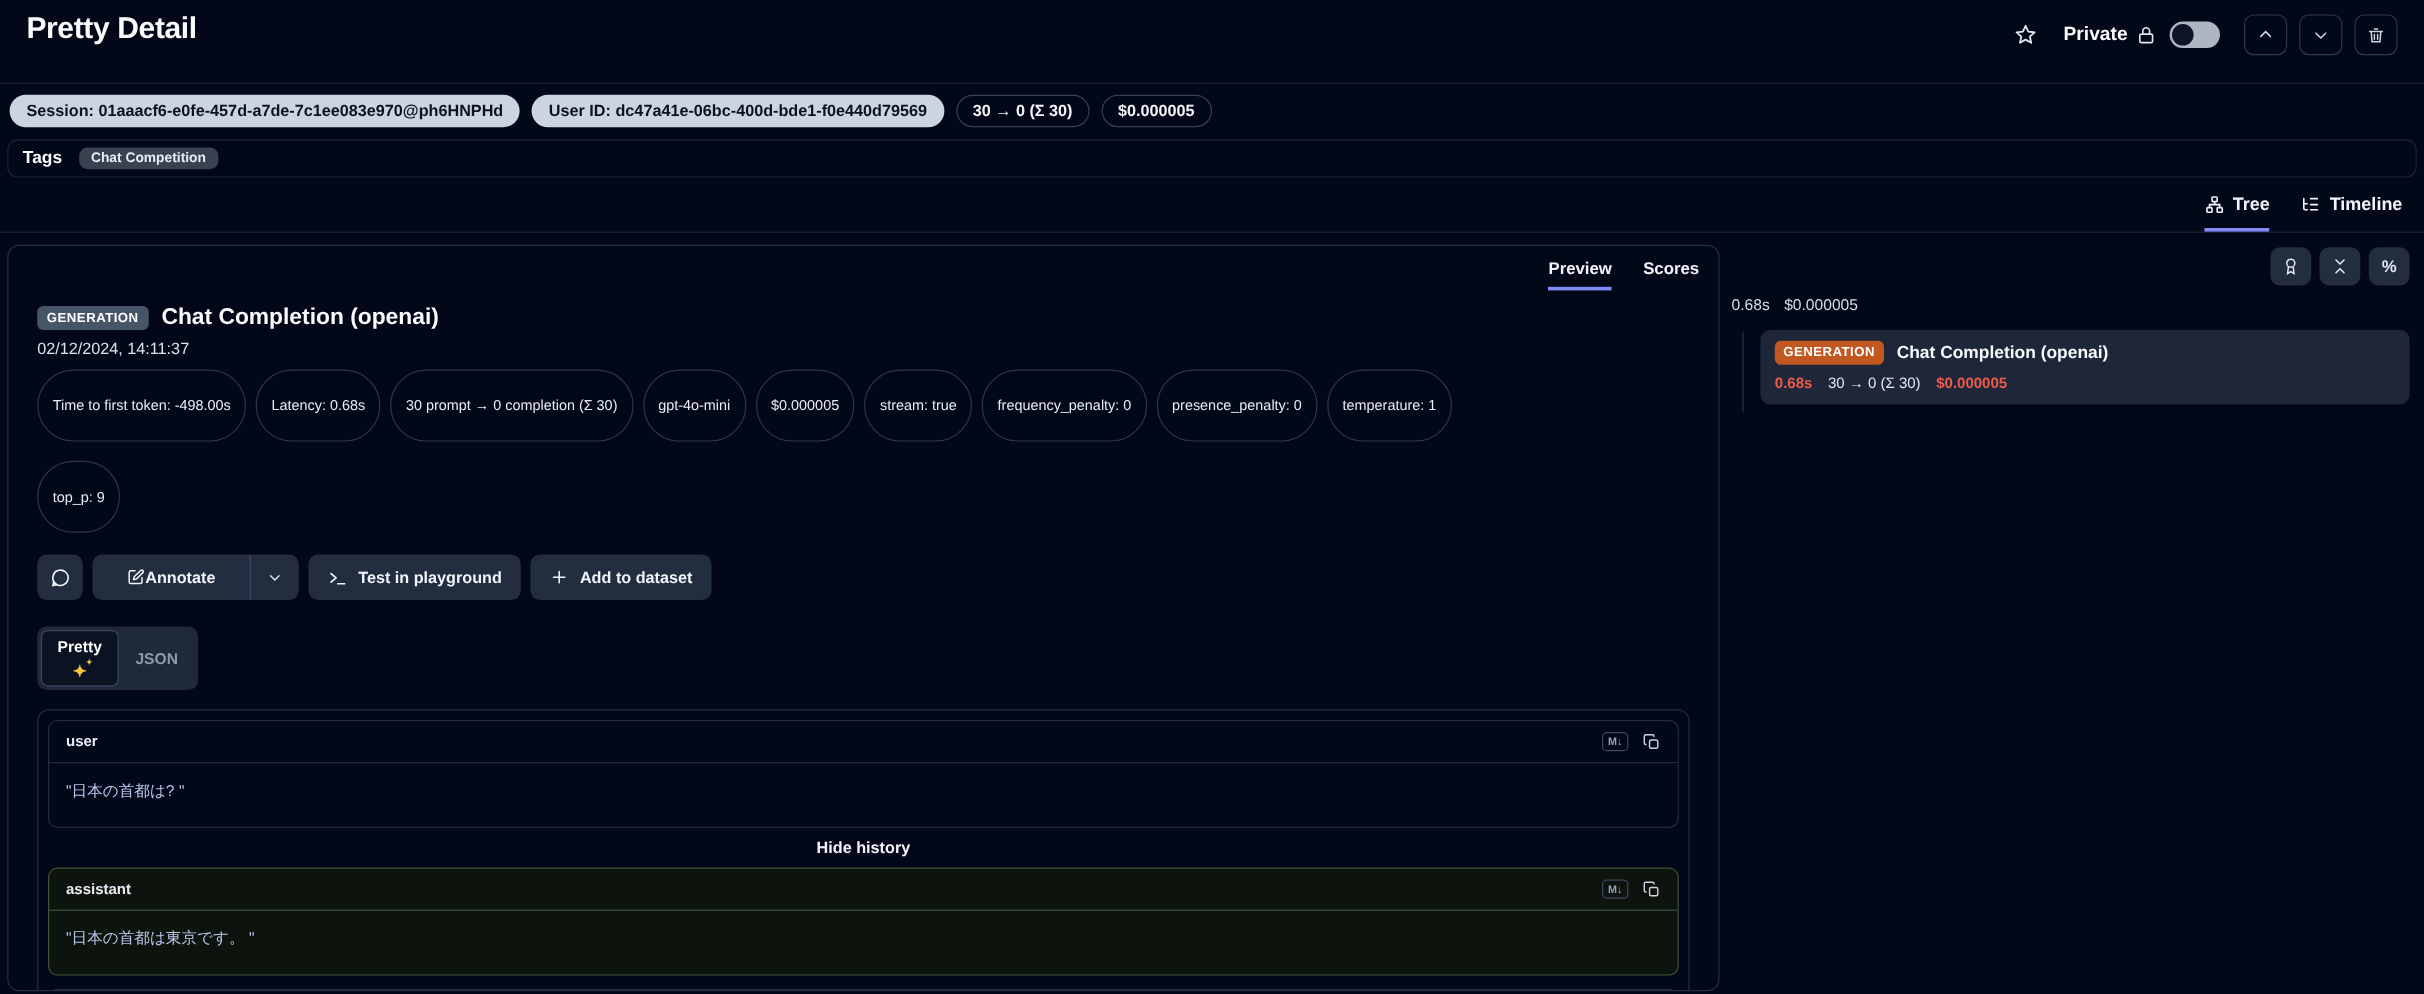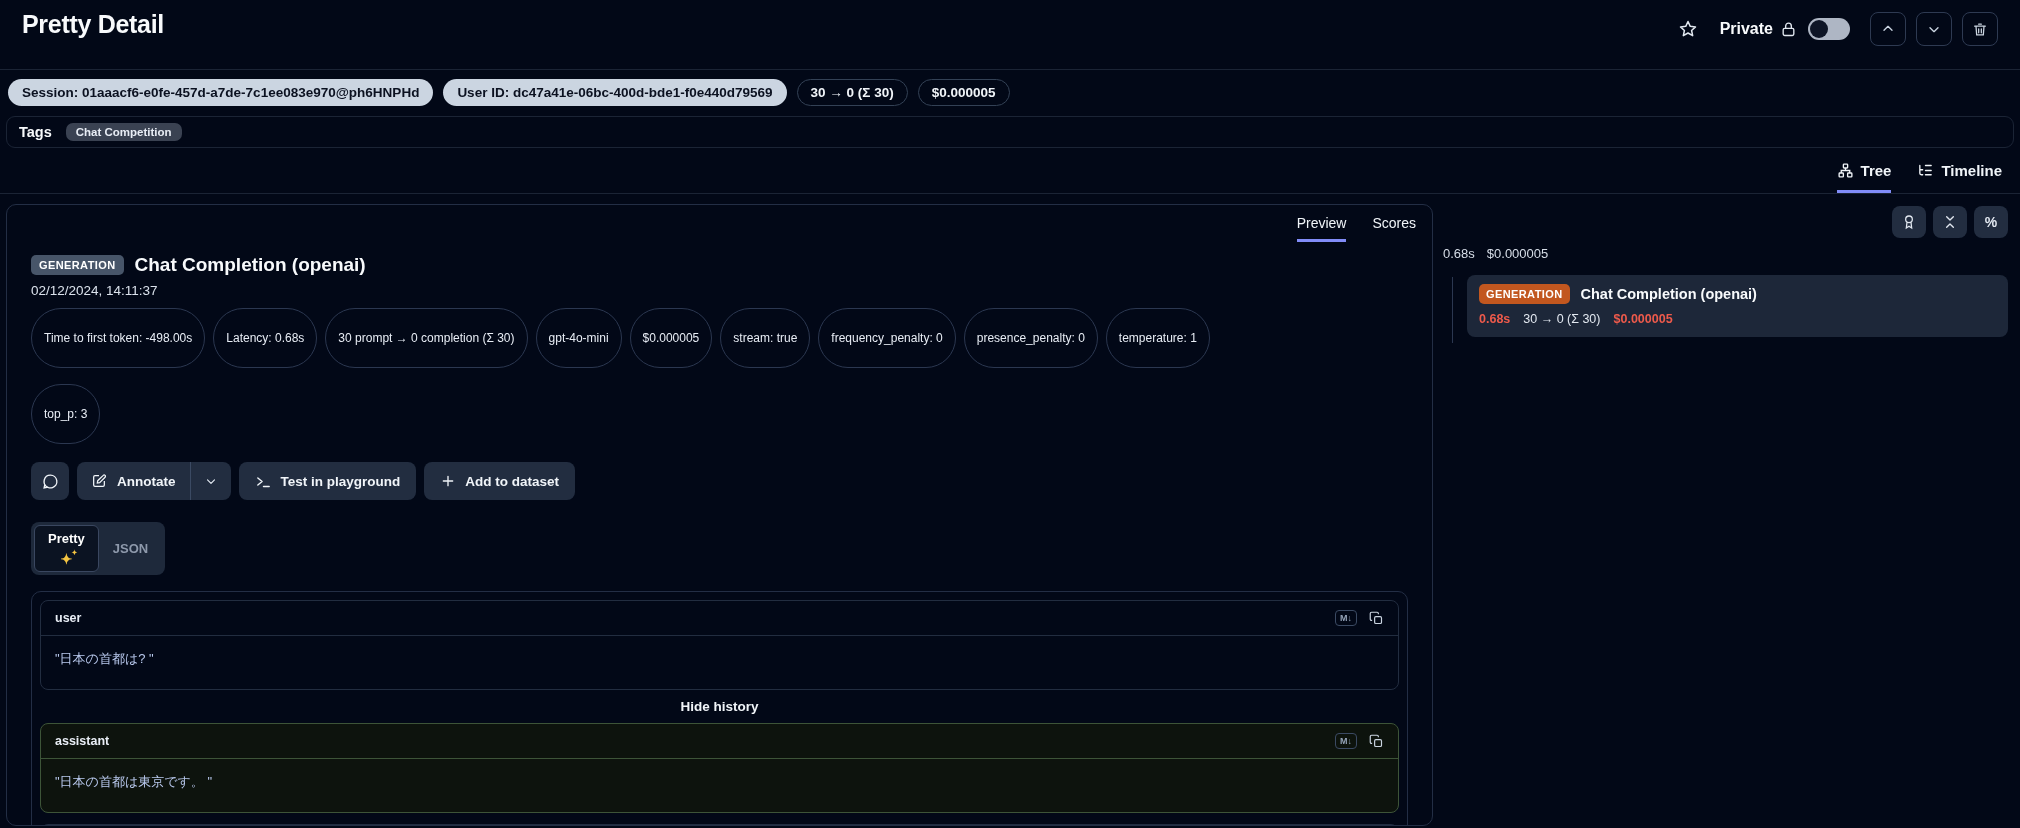--- a/index.html
+++ b/index.html
@@ -52,21 +52,21 @@
   .viewtab{display:flex; align-items:center; gap:7px; font-size:15px; font-weight:600;
            color:#f1f5f9; padding-bottom:11px; border-bottom:3px solid transparent;
            cursor:pointer; background:none; border-top:none; border-left:none; border-right:none;}
   .viewtab.active{border-bottom-color:var(--accent);}
 
   
   .main{display:flex; padding:10px 12px 0 6px; gap:10px; align-items:flex-start;}
   .obs-panel{width:1427px; min-width:1427px; height:622px; border:1px solid var(--panel-border);
              border-radius:10px; overflow:hidden;}
   .obs-tabs{display:flex; justify-content:flex-end; gap:26px; padding:10px 16px 0;}
-  .obs-tab{font-size:14px; font-weight:400; color:#f1f5f9; padding-bottom:8px;
+  .obs-tab{font-size:14px; font-weight:700; color:#f1f5f9; padding-bottom:8px;
            border-bottom:3px solid transparent; cursor:pointer; background:none; border-top:none;
            border-left:none; border-right:none;}
   .obs-tab.active{border-bottom-color:var(--accent);}
   .obs-body{padding:4px 24px 0;}
 
   .title-row{display:flex; align-items:center; gap:11px; margin-top:8px;}
   .type-badge{background:var(--slate-badge); color:#fff; font-size:11px; font-weight:700;
               letter-spacing:.4px; padding:4px 8px; border-radius:5px;}
   .obs-title{font-size:19px; font-weight:700;}
   .timestamp{margin-top:7px; font-size:13.5px; color:#dbe2ec;}
@@ -75,21 +75,21 @@
   .metric{border:1px solid #2b3750; border-radius:999px; padding:22px 12px; font-size:12px;
           font-weight:400; color:#e8edf5; white-space:nowrap;}
   .wrap-break{flex-basis:100%; height:0;}
 
   .actions{margin-top:18px; display:flex; gap:8px; align-items:center;}
   .act-btn{background:var(--btn); border:none; border-radius:8px; height:38px; color:#f1f5f9;
            font-size:13.5px; font-weight:600; display:inline-flex; align-items:center; gap:9px;
            padding:0 16px; cursor:pointer; font-family:inherit;}
   .act-btn.icon-only{width:38px; padding:0; justify-content:center;}
   .split-btn{display:inline-flex; background:var(--btn); border-radius:8px; height:38px; overflow:hidden;}
-  .split-main{display:inline-flex; align-items:center; gap:10px; padding:0 14px; color:#f1f5f9;
+  .split-main{display:inline-flex; align-items:center; gap:0; padding:0 28px; color:#f1f5f9;
               font-size:13.5px; font-weight:600; background:none; border:none; cursor:pointer; font-family:inherit;}
   .split-caret{display:inline-flex; align-items:center; padding:0 13px; border:none; cursor:pointer;
                background:none; color:#e2e8f0; border-left:1px solid #3b4a63;}
 
   .format-toggle{margin-top:22px; display:inline-flex; background:#1e293b; border-radius:8px; padding:3px;}
   .fmt-seg{padding:5px 13px; font-size:13px; font-weight:600; border-radius:6px; cursor:pointer;
            display:inline-flex; align-items:center; gap:6px; border:1px solid transparent;
            background:none; color:#8e99ab; font-family:inherit;}
   .fmt-seg.active{background:#0b1322; border-color:#3a4760; color:#fff;flex-direction:column;}
   .sparkle{color:var(--gold); font-size:14px; line-height:1; position:relative;}
@@ -241,21 +241,21 @@
           <span class="metric">Time to first token: -498.00s</span>
           <span class="metric">Latency: 0.68s</span>
           <span class="metric">30 prompt → 0 completion (Σ 30)</span>
           <span class="metric">gpt-4o-mini</span>
           <span class="metric">$0.000005</span>
           <span class="metric">stream: true</span>
           <span class="metric">frequency_penalty: 0</span>
           <span class="metric">presence_penalty: 0</span>
           <span class="metric">temperature: 1</span>
           <span class="wrap-break"></span>
-          <span class="metric">top_p: 3</span>
+          <span class="metric">top_p: 9</span>
         </div>
 
         <div class="actions">
           <button class="act-btn icon-only">
             <span>
               <svg width="17" height="17" viewBox="0 0 24 24" fill="none" stroke="currentColor" stroke-width="1.9">
                   <path d="M12 3a9 9 0 11-8 13.2L3 21l4.8-1A9 9 0 0112 3z"></path>
                 </svg>
             </span>
           </button>

